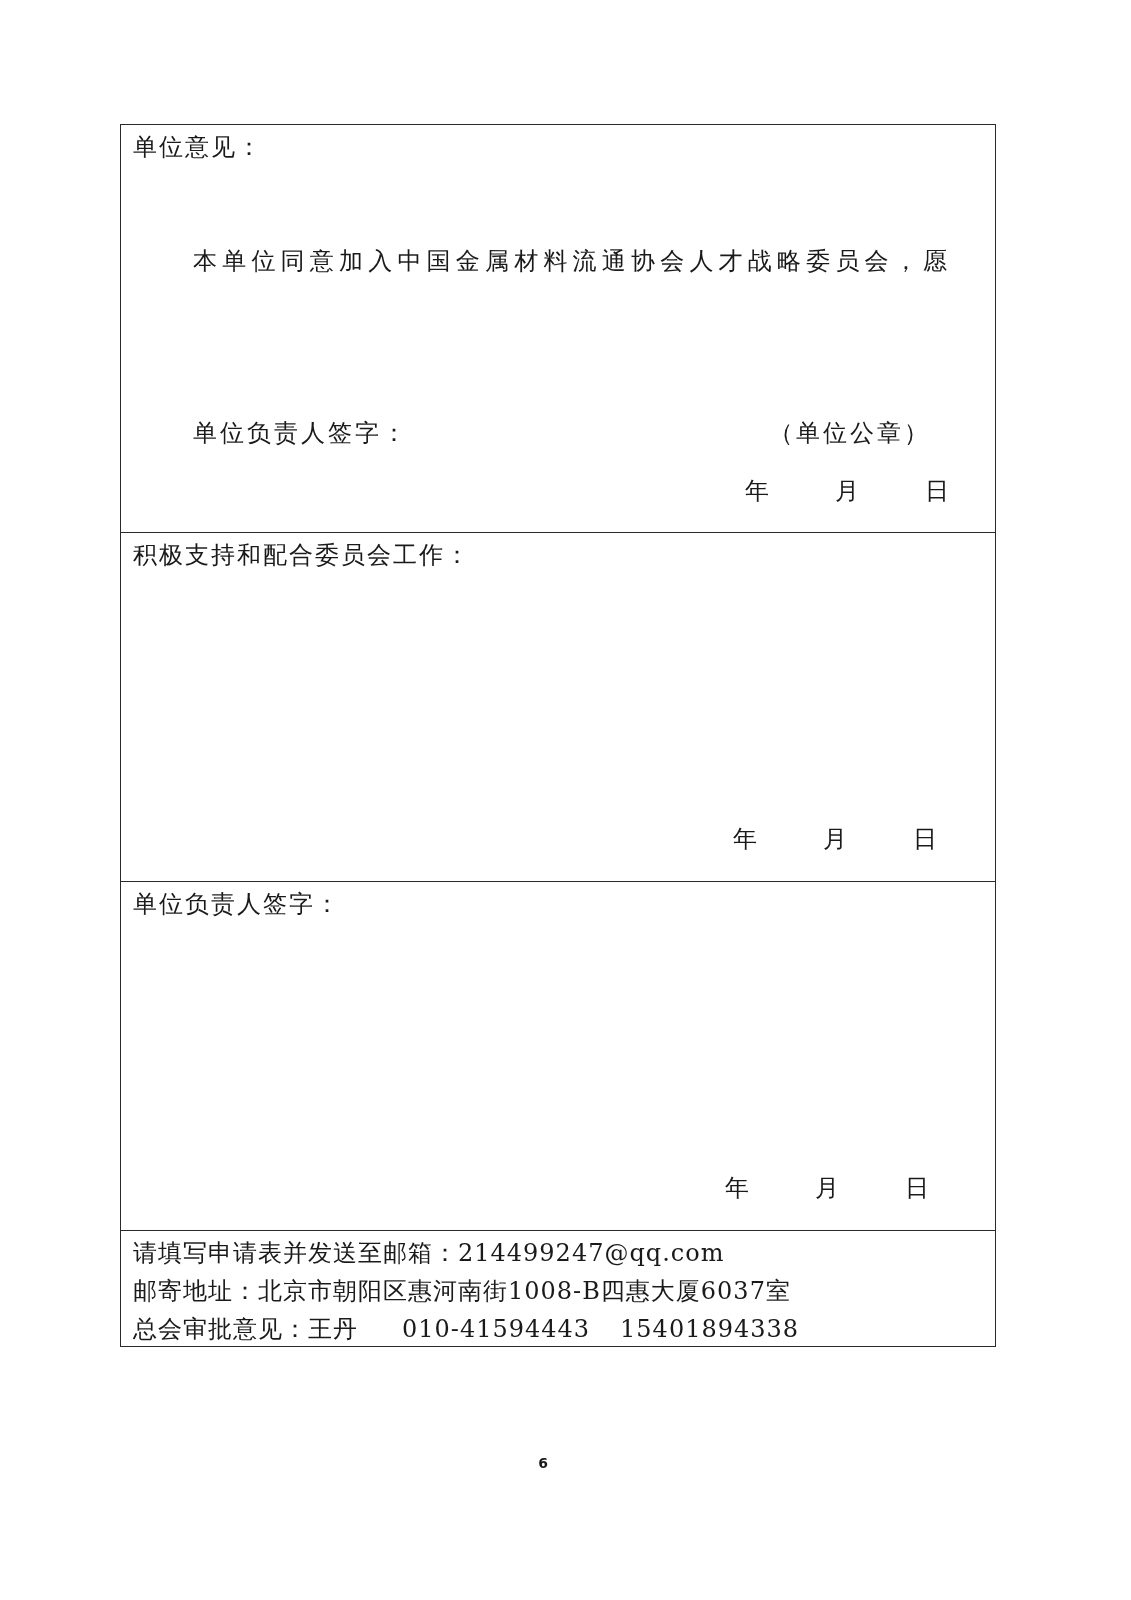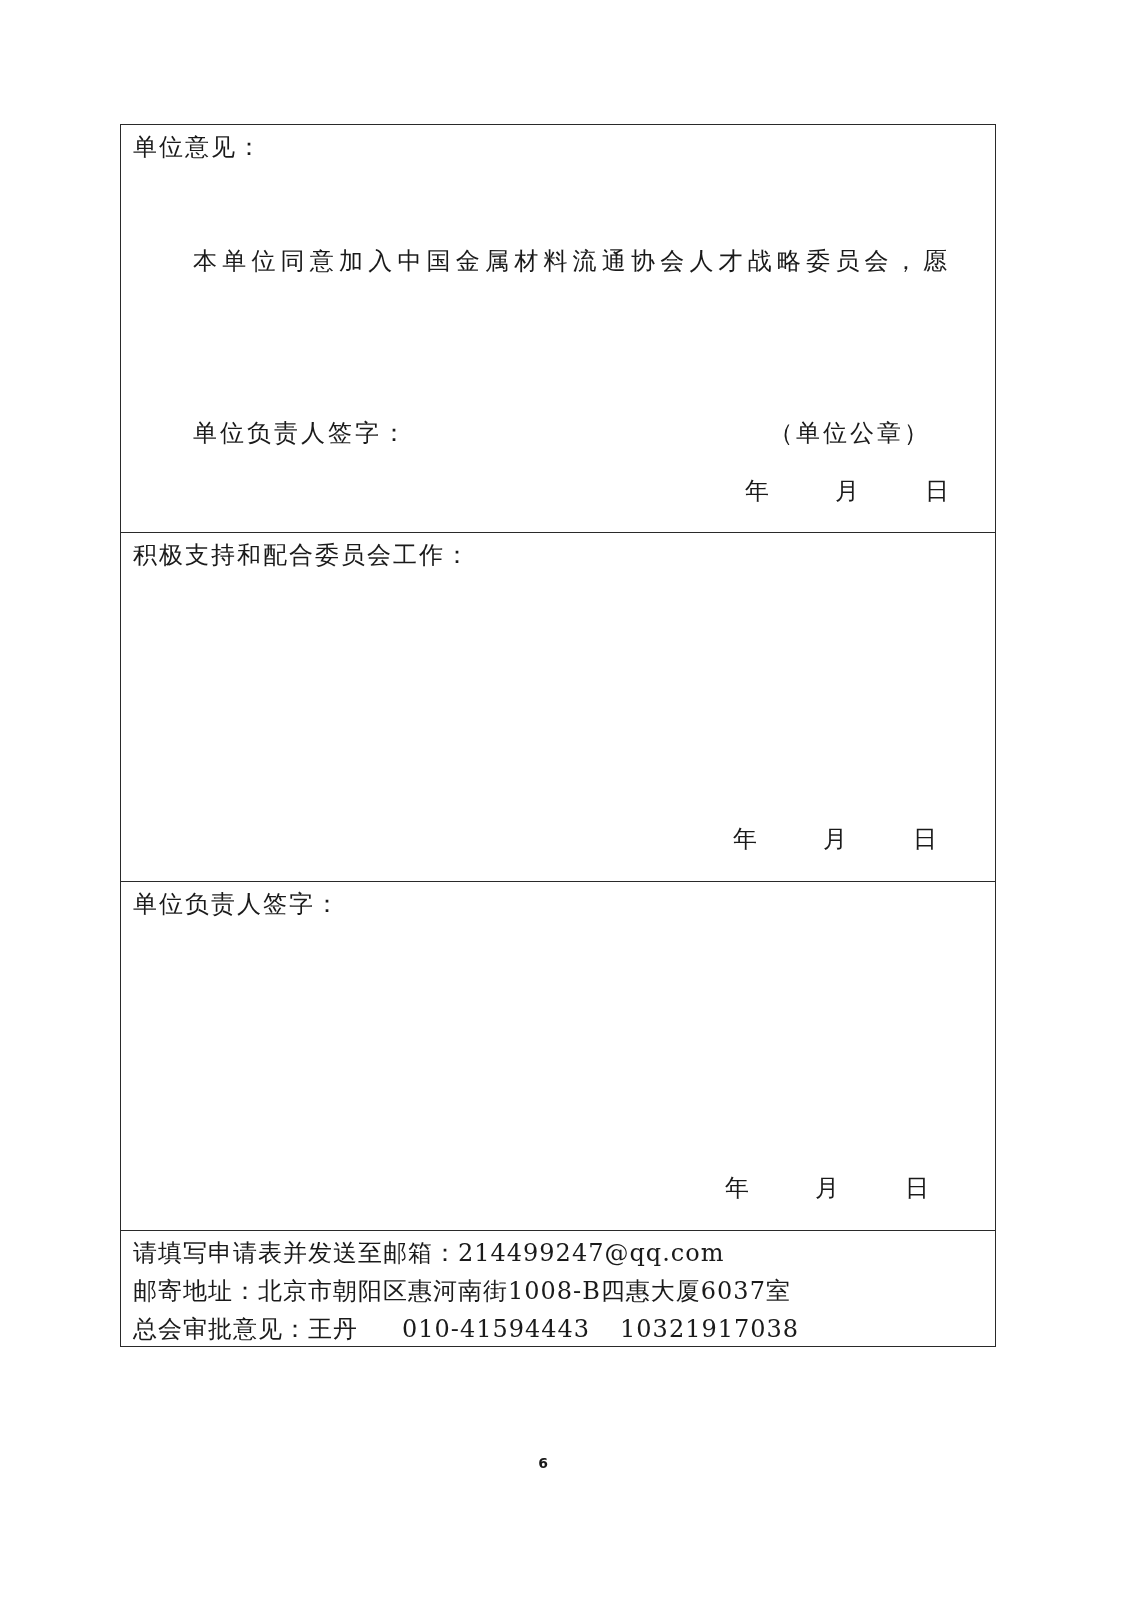--- a/index.html
+++ b/index.html
@@ -142,19 +142,19 @@
       <span class="d-year">年</span>
       <span class="d-month">月</span>
       <span class="d-day">日</span>
     </div>
   </div>
 
   <div class="section s4">
     <div class="contact-line c1">请填写申请表并发送至邮箱：214499247@qq.com</div>
     <div class="contact-line c2">邮寄地址：北京市朝阳区惠河南街1008-B四惠大厦6037室</div>
     <div class="contact-line c3">
-      <span>总会审批意见：王丹</span><span class="phone-gap"></span><span>010-41594443</span><span class="phone-gap2"></span><span>10321917038</span>
+      <span>总会审批意见：王丹</span><span class="phone-gap"></span><span>010-41594443</span><span class="phone-gap2"></span><span>15401894338</span>
     </div>
   </div>
 
 </div>
 
 <div class="page-number">6</div>
 
 </body></html>

